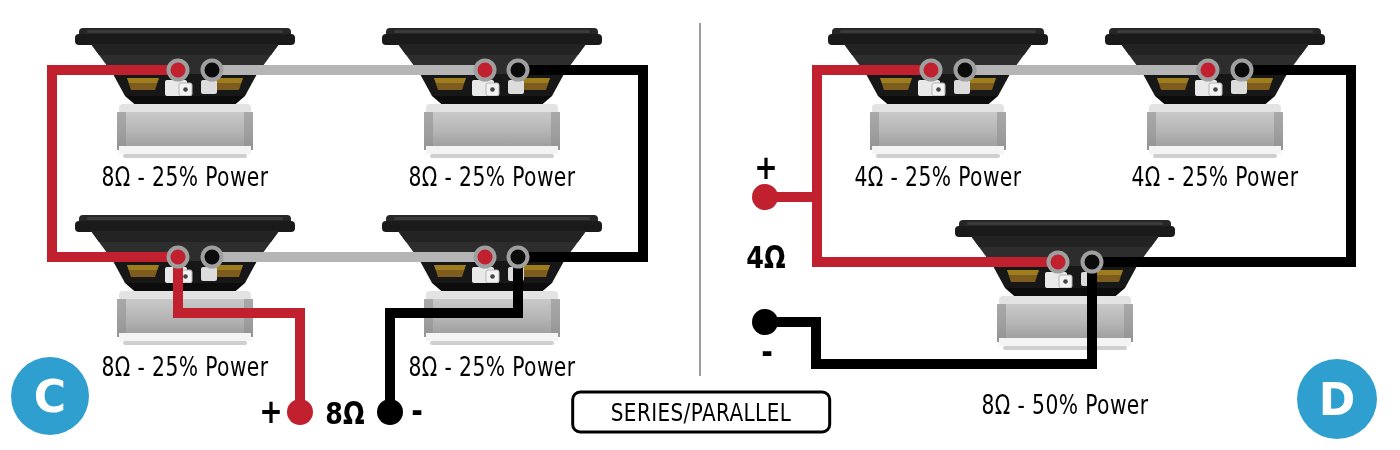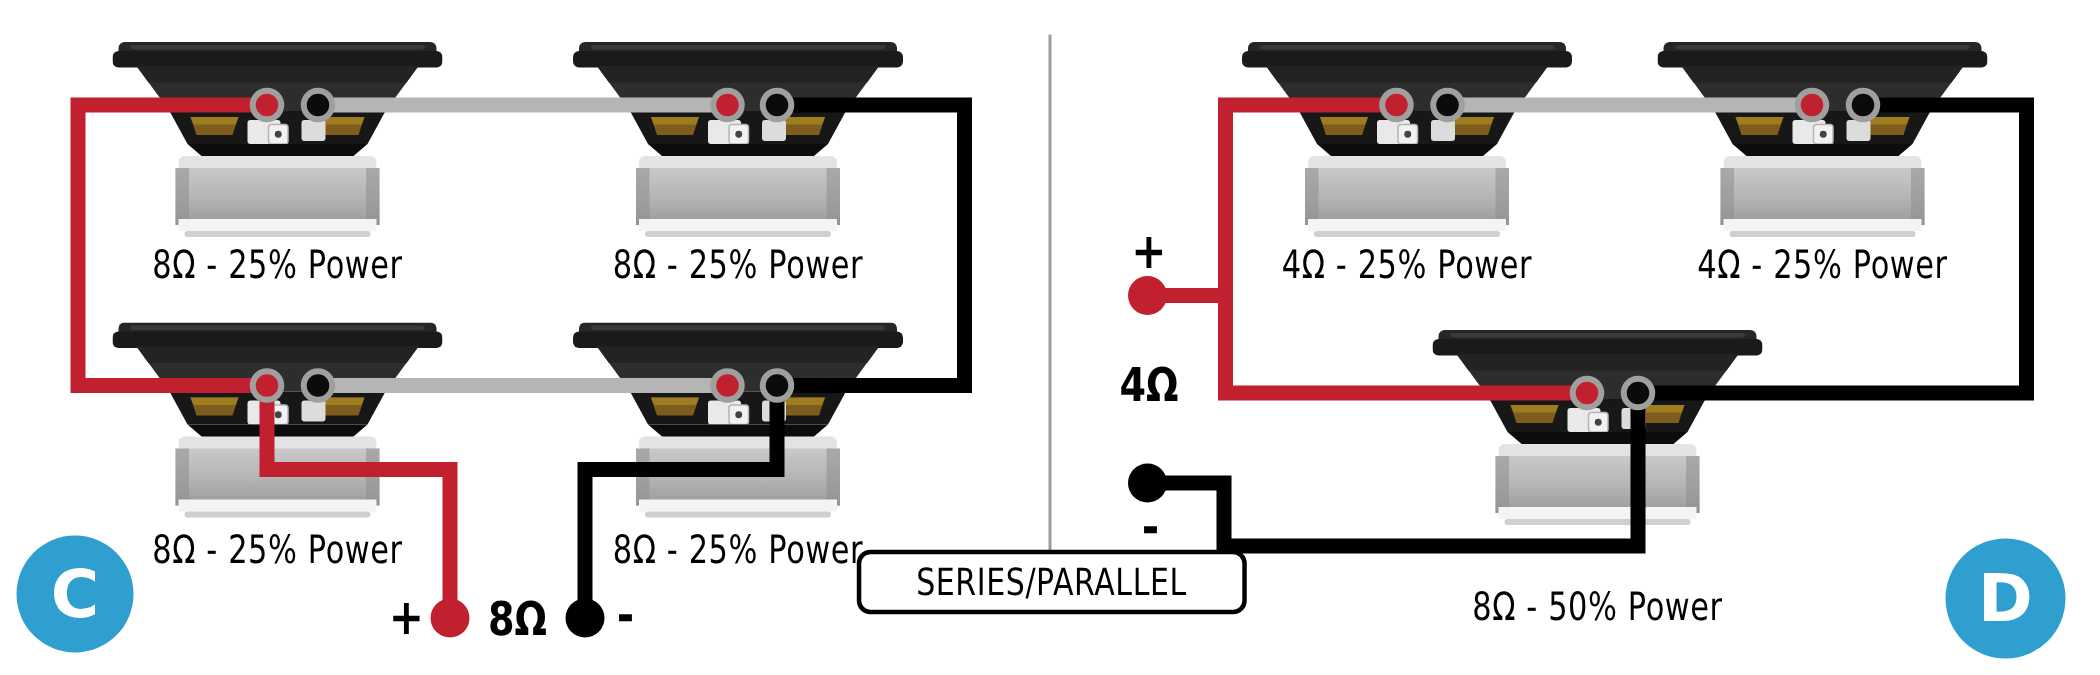--- a/index.html
+++ b/index.html
@@ -39,21 +39,21 @@
   .imp{
     position:absolute;white-space:nowrap;font-weight:bold;font-size:31px;
     transform:translate(-50%,-50%) scaleX(0.82);z-index:4;
   }
   .badge{
     position:absolute;width:78px;height:78px;border-radius:50%;background:var(--badge);
     color:#fff;display:flex;align-items:center;justify-content:center;
     font-size:44px;font-weight:bold;transform:translate(-50%,-50%);z-index:4;
   }
   .caption{
-    position:absolute;left:701px;top:388px;transform:translate(-50%,-50%);
+    position:absolute;left:701px;top:412px;transform:translate(-50%,-50%);
     border:3px solid #000;border-radius:9px;background:#fff;
     padding:4px 14px;font-size:25px;letter-spacing:0.5px;z-index:4;white-space:nowrap;
   }
   .caption span{display:inline-block;transform:scaleX(0.8);}
   .divider{
     position:absolute;left:699px;top:23px;width:2px;height:353px;background:#9c9c9c;z-index:0;
   }
 </style>
 </head>
 <body>

